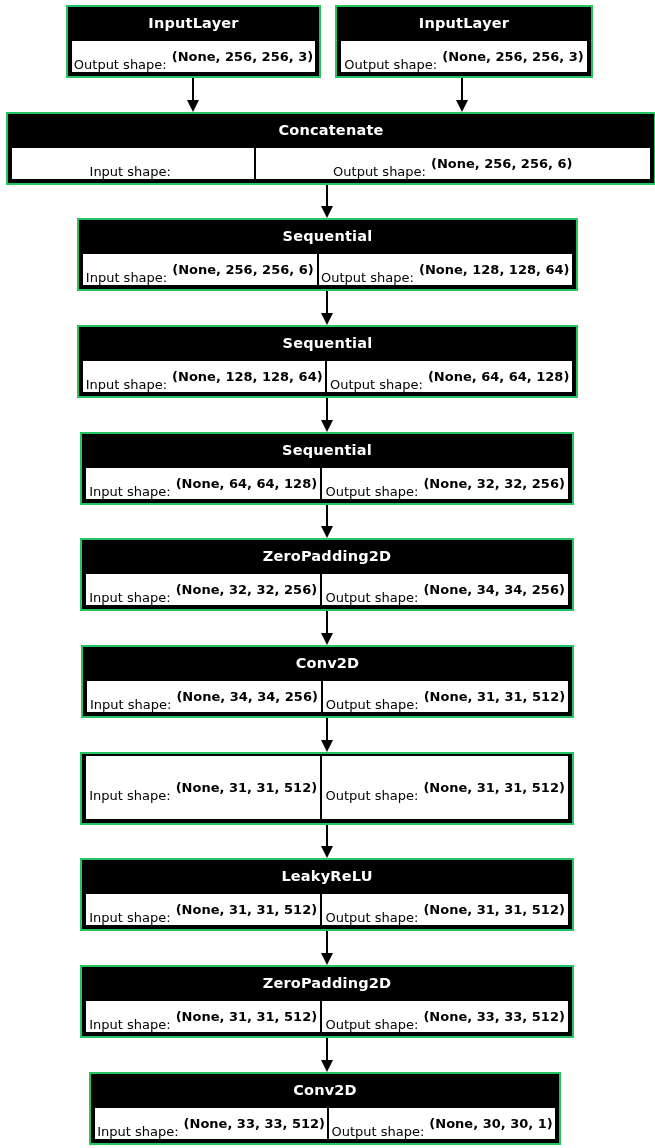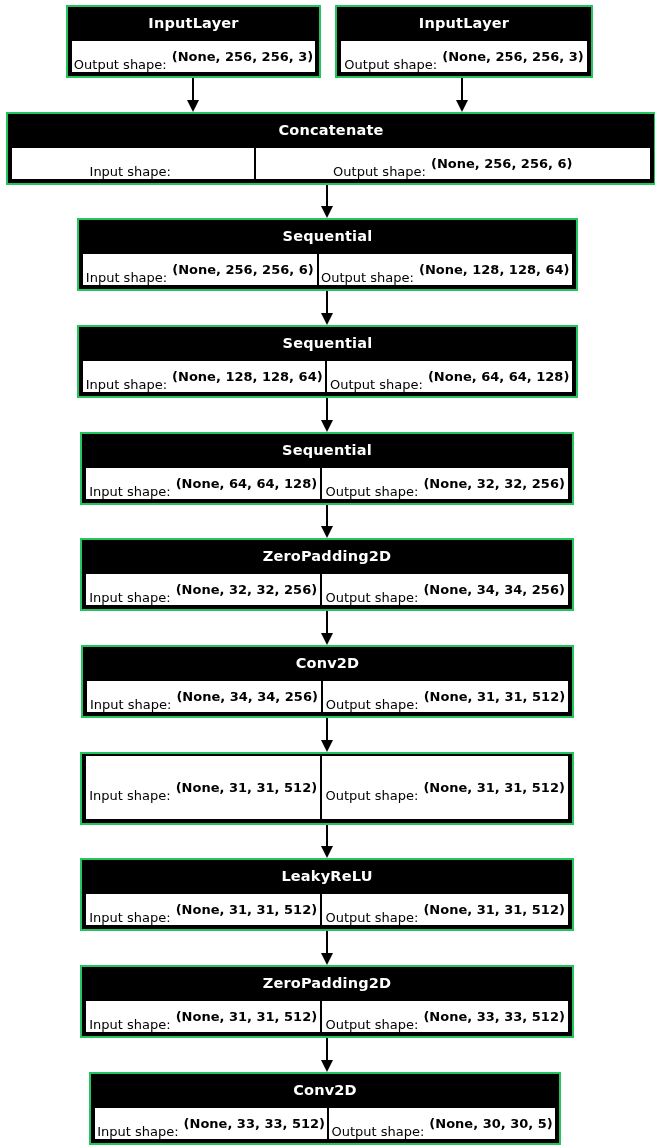--- a/index.html
+++ b/index.html
@@ -274,18 +274,18 @@
 
   <div class="node" style="left:89px; top:1072px; width:472px;">
     <div class="hdr">Conv2D</div>
     <div class="body">
       <div class="cell">
         <span class="lbl">Input shape:</span>
           <b>(None, 33, 33, 512)</b>
       </div>
       <div class="cell">
         <span class="lbl">Output shape:</span>
-          <b>(None, 30, 30, 5)</b>
+          <b>(None, 30, 30, 1)</b>
       </div>
     </div>
   </div>
 
 </div>
 
 </body></html>

